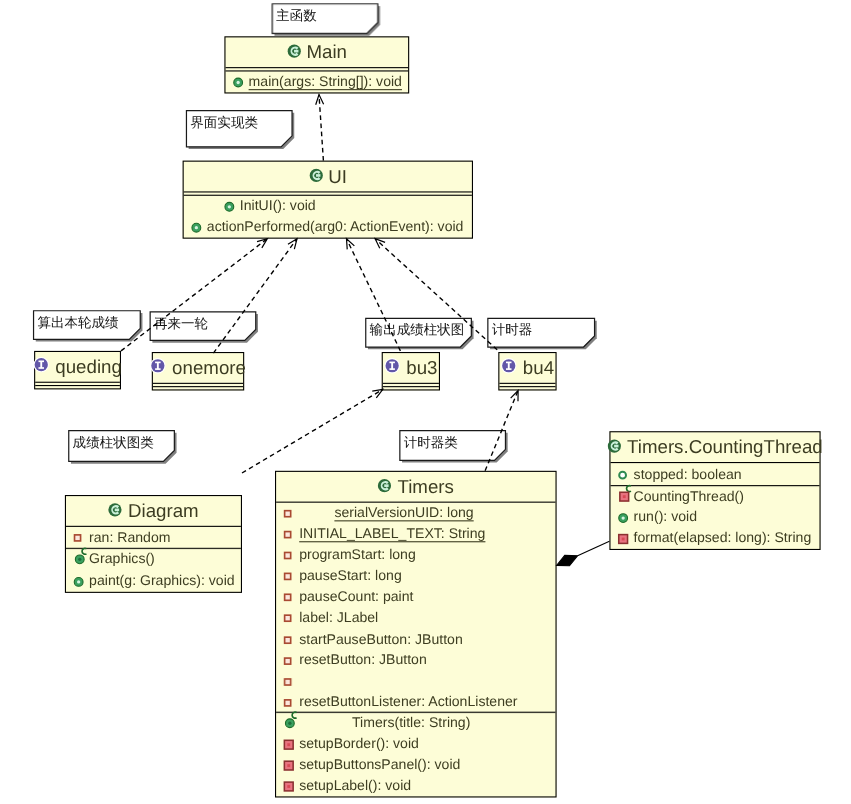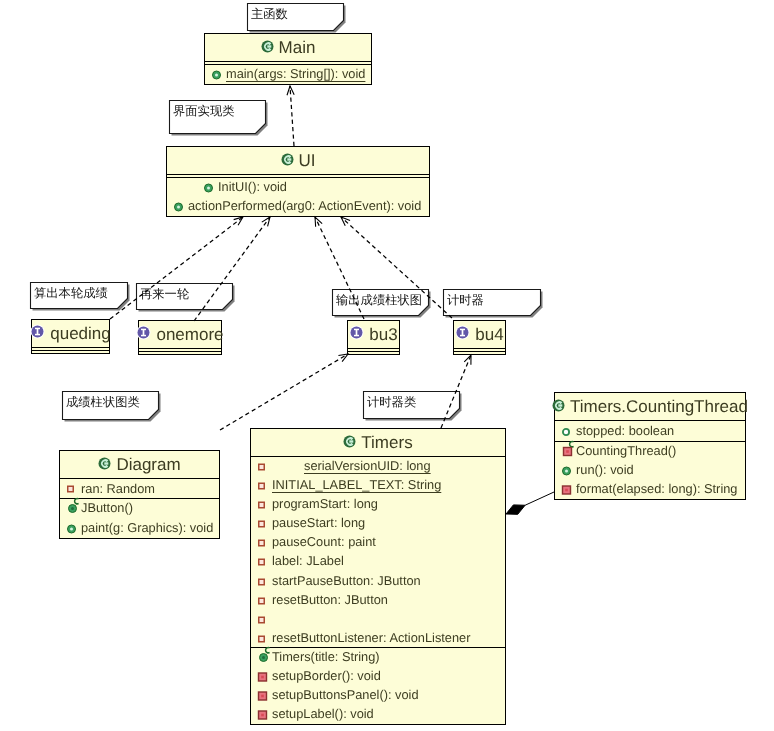--- a/index.html
+++ b/index.html
@@ -177,21 +177,21 @@
       </div>
       <div class="compart" style="height: 39px;">
         <div class="row" style="height: 19.5px;">
           <span class="ico">
             <svg width="14" height="15" viewBox="-1 -6 14 15" class="ctor" style="overflow:visible">
       <path d="M10.6 -5.2 A2.7 2.7 0 1 0 10.6 -0.5" fill="none" stroke="#1d6b2a" stroke-width="1.5"></path>
       <circle cx="4.5" cy="4.5" r="4" fill="#3aa05f" stroke="#1d6b2a" stroke-width="1"></circle>
       <circle cx="4.5" cy="4.5" r="1.5" fill="#1f6e3c"></circle>
     </svg>
           </span>
-          <span class="lbl">JButton()</span>
+          <span class="lbl">Graphics()</span>
         </div>
         <div class="row" style="height: 19.5px;">
           <span class="ico">
             <svg width="9" height="9" viewBox="0 0 9 9">
       <circle cx="4.5" cy="4.5" r="4" fill="#3aa05f" stroke="#1d6b2a" stroke-width="1"></circle>
       <circle cx="4.5" cy="4.5" r="1.5" fill="#d5f2e0"></circle>
     </svg>
           </span>
           <span class="lbl">paint(g: Graphics): void</span>
         </div>
@@ -281,21 +281,21 @@
         <div class="row" style="height: 19.1px;">
           <span class="ico">
             <svg width="7" height="7" viewBox="0 0 7 7">
       <rect x="0.75" y="0.75" width="5.5" height="5.5" fill="#fce6dc" stroke="#a94a32" stroke-width="1.5"></rect>
     </svg>
           </span>
           <span class="lbl">resetButtonListener: ActionListener</span>
         </div>
       </div>
       <div class="compart" style="height: 76px;">
-        <div class="row" style="height: 19px;">
+        <div class="row" style="height: 19px; gap: 48px;">
           <span class="ico">
             <svg width="14" height="15" viewBox="-1 -6 14 15" class="ctor" style="overflow:visible">
       <path d="M10.6 -5.2 A2.7 2.7 0 1 0 10.6 -0.5" fill="none" stroke="#1d6b2a" stroke-width="1.5"></path>
       <circle cx="4.5" cy="4.5" r="4" fill="#3aa05f" stroke="#1d6b2a" stroke-width="1"></circle>
       <circle cx="4.5" cy="4.5" r="1.5" fill="#1f6e3c"></circle>
     </svg>
           </span>
           <span class="lbl">Timers(title: String)</span>
         </div>
         <div class="row" style="height: 19px;">

